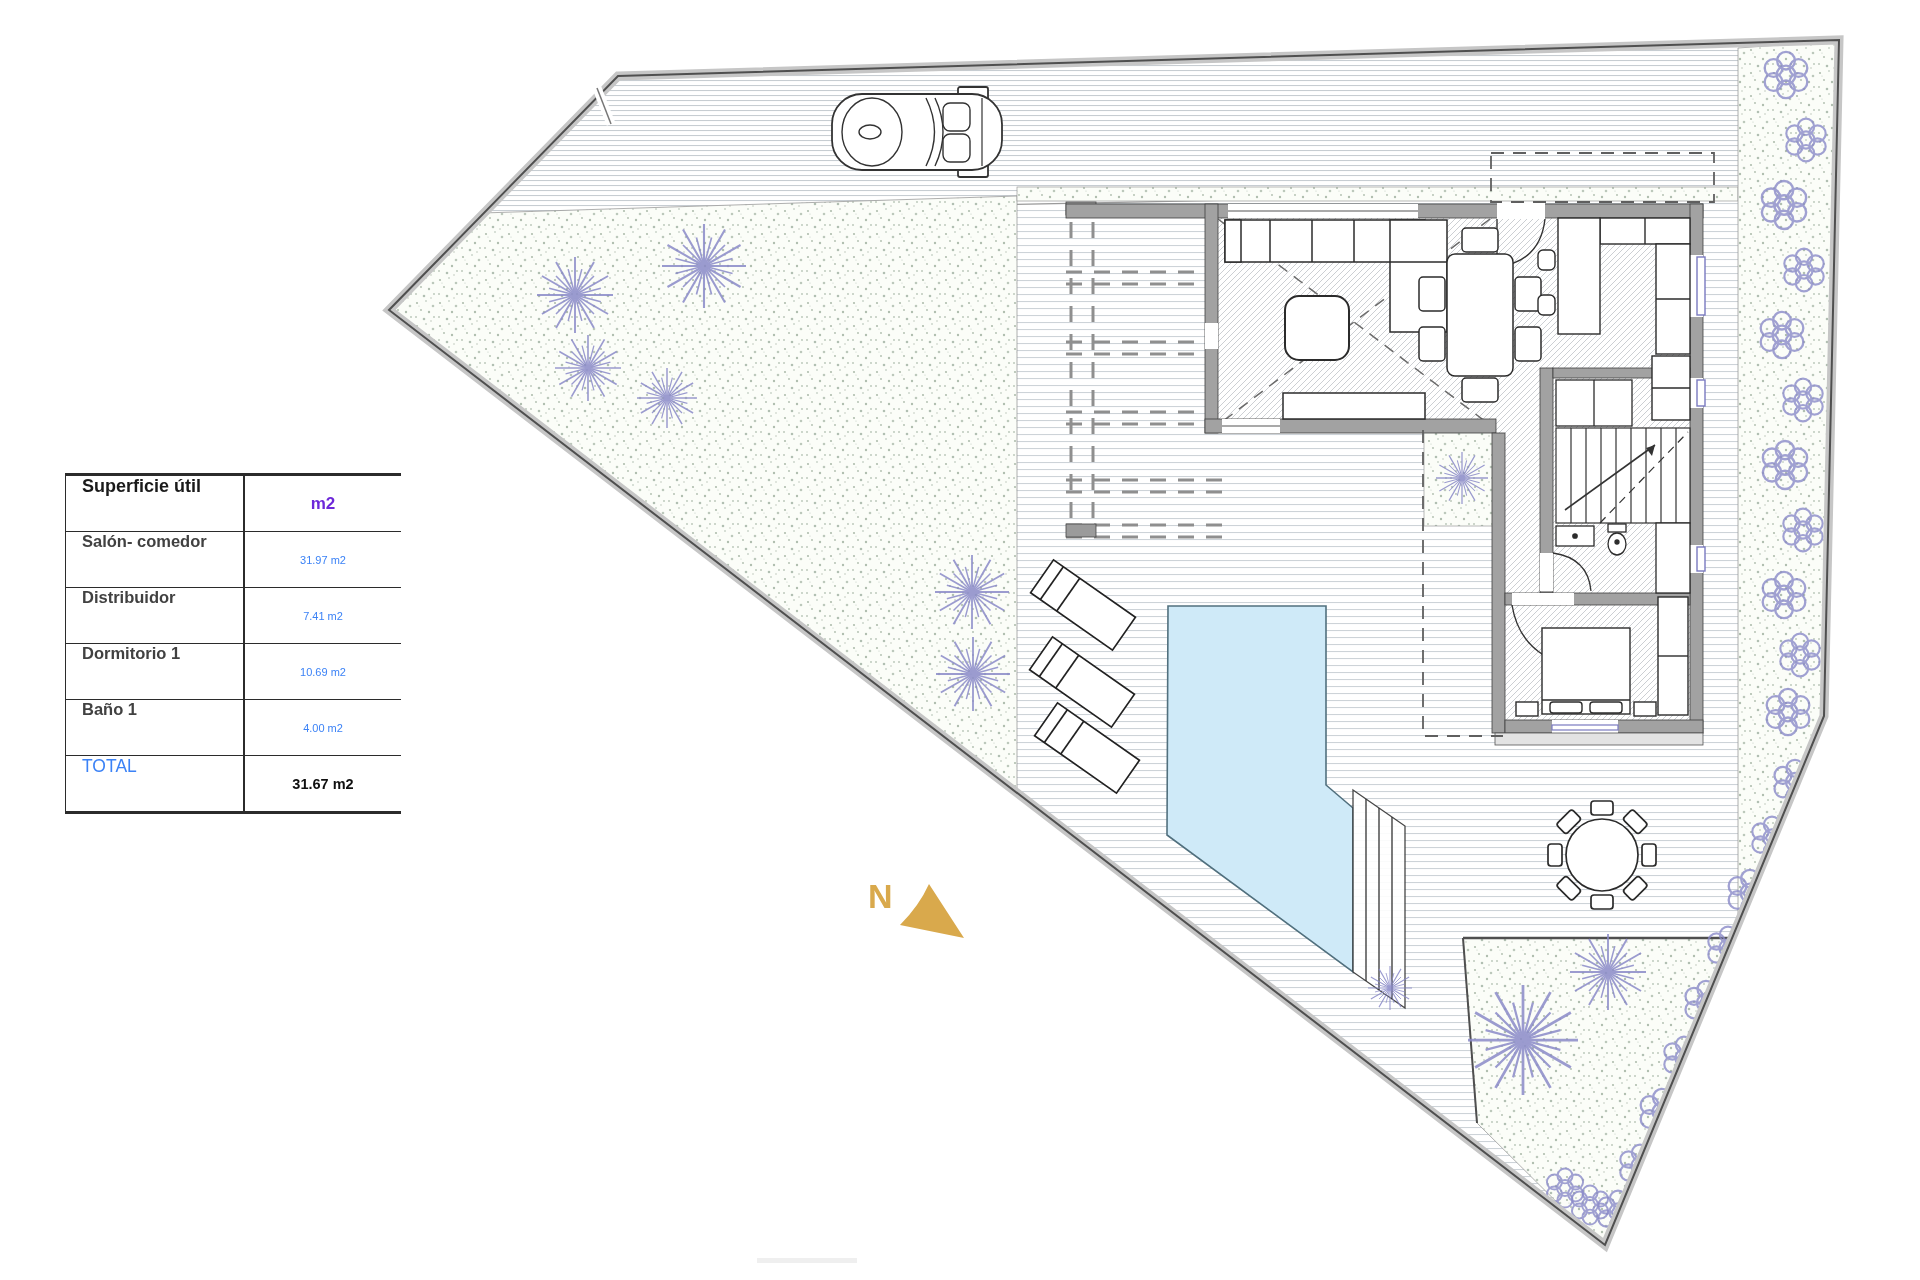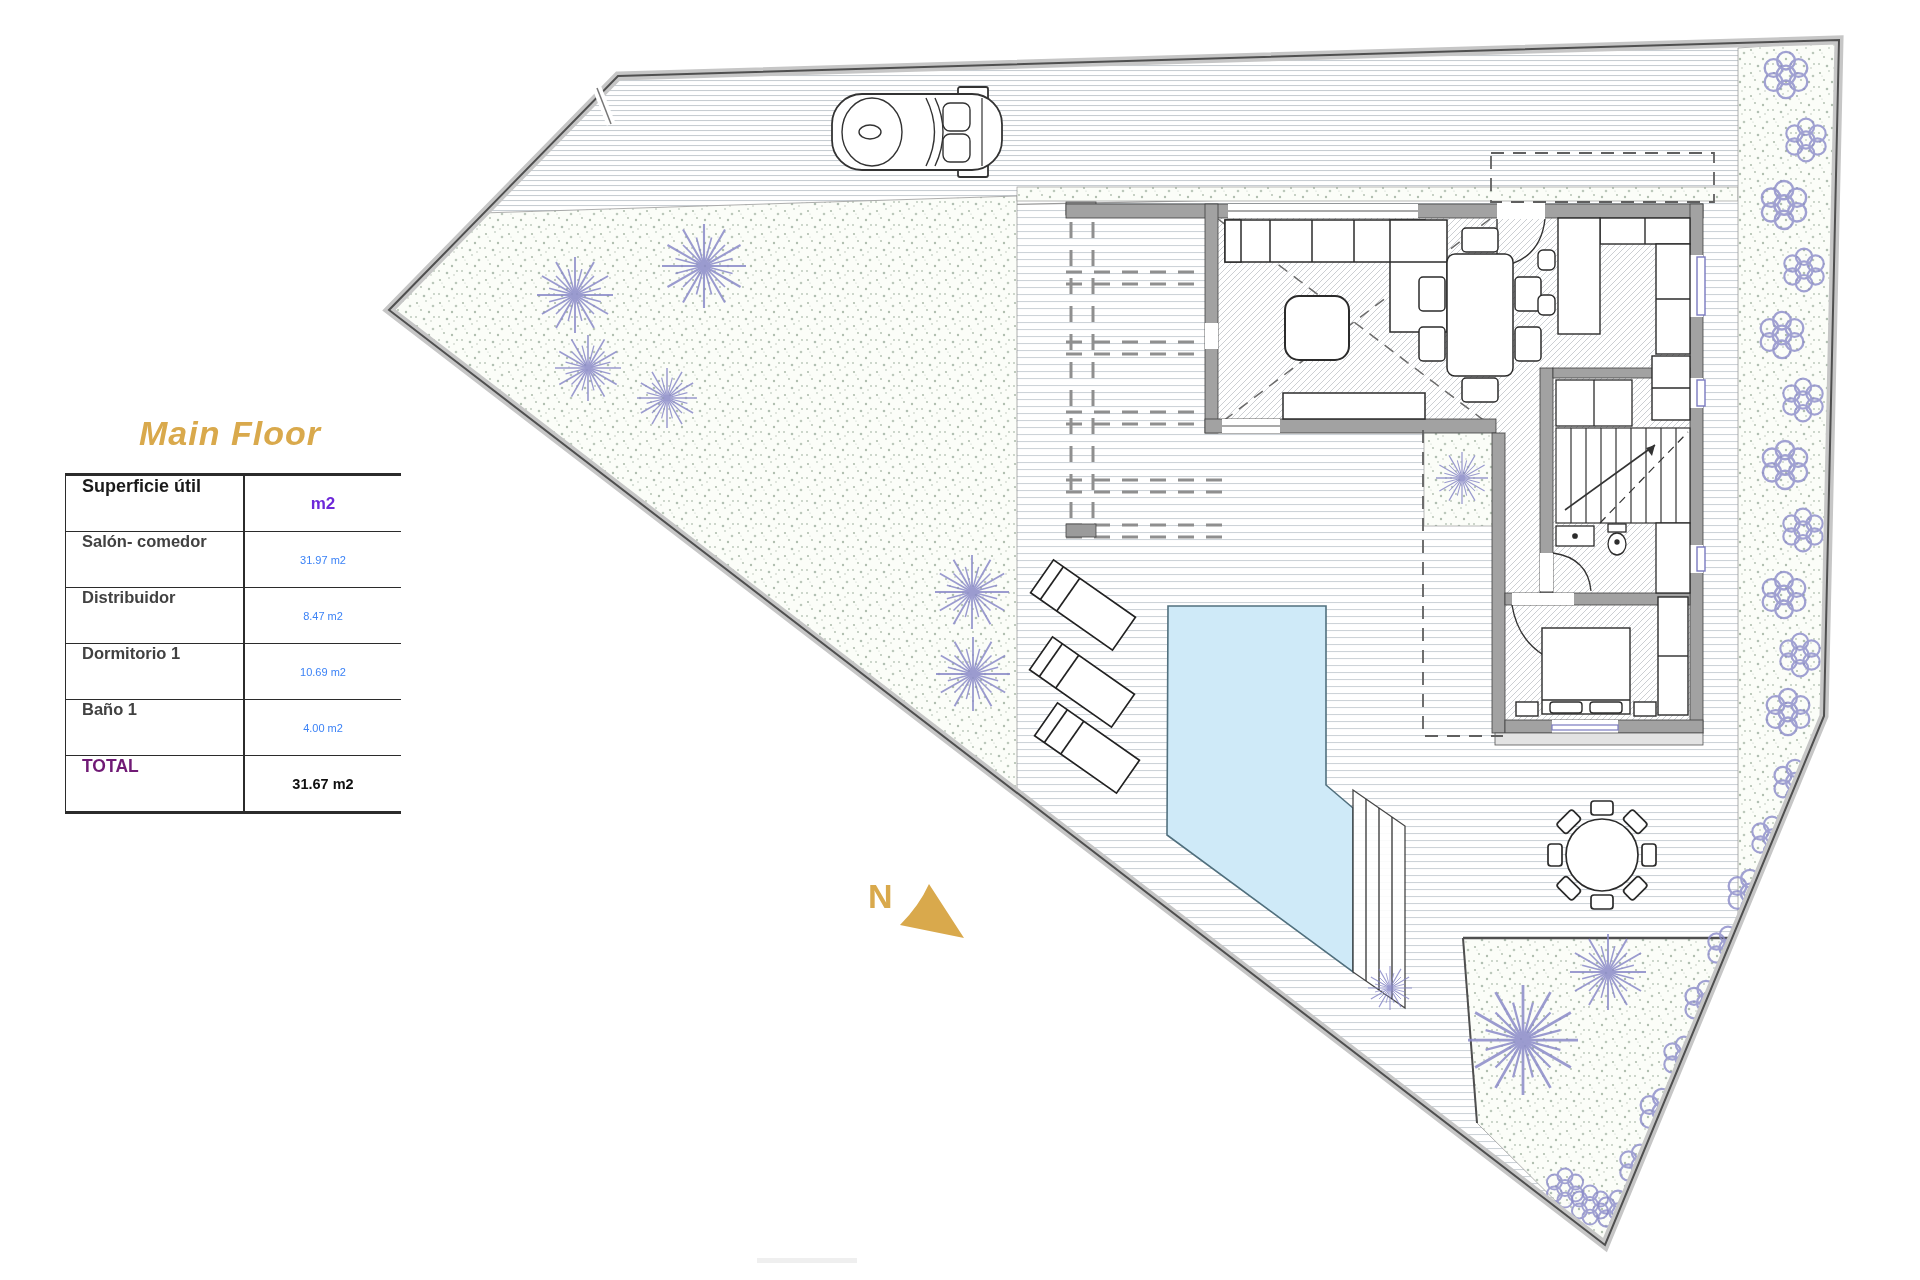--- a/index.html
+++ b/index.html
@@ -9,44 +9,43 @@
                font-size:34px;font-weight:bold;font-style:italic;color:#D9A94C;letter-spacing:1px;}
   .area-table{position:absolute;left:65px;top:473px;width:335px;
               border-top:3px solid #2b2b2b;border-bottom:3px solid #2b2b2b;border-left:1.5px solid #2b2b2b;}
   .t-row{display:flex;align-items:flex-start;height:55px;border-bottom:1.5px solid #2b2b2b;}
   .t-row:last-child{border-bottom:none;}
   .t-label{width:177px;padding-left:16px;box-sizing:border-box;font-size:16.5px;color:#414141;font-weight:bold;}
   .t-value{flex:1;text-align:center;font-size:11px;color:#3b82f6;border-left:2px solid #2b2b2b;
            height:100%;display:flex;align-items:center;justify-content:center;}
   .t-head .t-label{font-size:18px;font-weight:bold;color:#1a1a1a;}
   .t-head .t-value{font-size:17px;font-weight:bold;color:#6d28d9;}
-  .t-total .t-label{font-size:17.5px;font-weight:bold;color:#701a75;}
+  .t-total .t-label{font-size:17.5px;font-weight:normal;color:#3b82f6;}
   .t-total .t-value{font-size:14.5px;font-weight:bold;color:#101010;}
   svg text{font-family:"Liberation Sans", sans-serif;}
   .wm{position:absolute;left:757px;top:1258px;width:100px;height:5px;background:#efefef;}
 </style>
 </head>
 <body>
 
 <div class="canvas">
 
-  <div class="floor-title">Main Floor</div>
 
   <div class="area-table">
     <div class="t-row t-head">
       <div class="t-label">Superficie útil</div>
       <div class="t-value">m2</div>
     </div>
     <div class="t-row">
       <div class="t-label">Salón- comedor</div>
       <div class="t-value">31.97 m2</div>
     </div>
     <div class="t-row">
       <div class="t-label">Distribuidor</div>
-      <div class="t-value">8.47 m2</div>
+      <div class="t-value">7.41 m2</div>
     </div>
     <div class="t-row">
       <div class="t-label">Dormitorio 1</div>
       <div class="t-value">10.69 m2</div>
     </div>
     <div class="t-row">
       <div class="t-label">Baño 1</div>
       <div class="t-value">4.00 m2</div>
     </div>
     <div class="t-row t-total">

